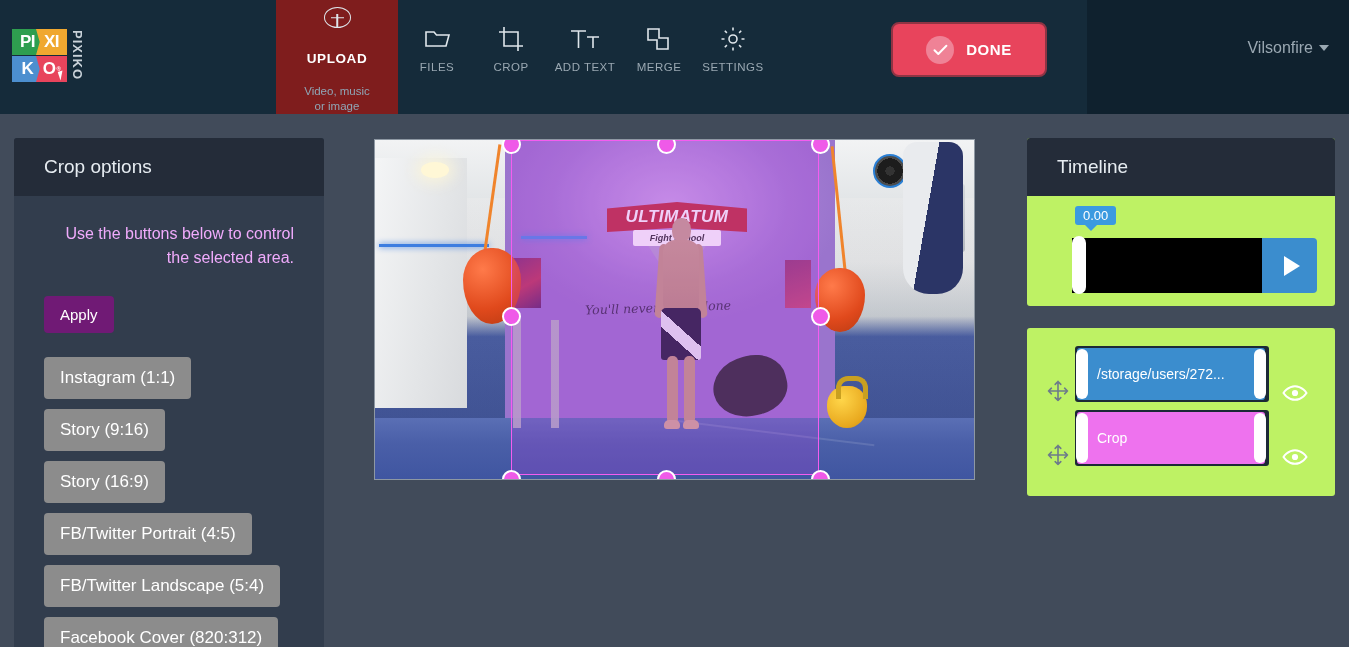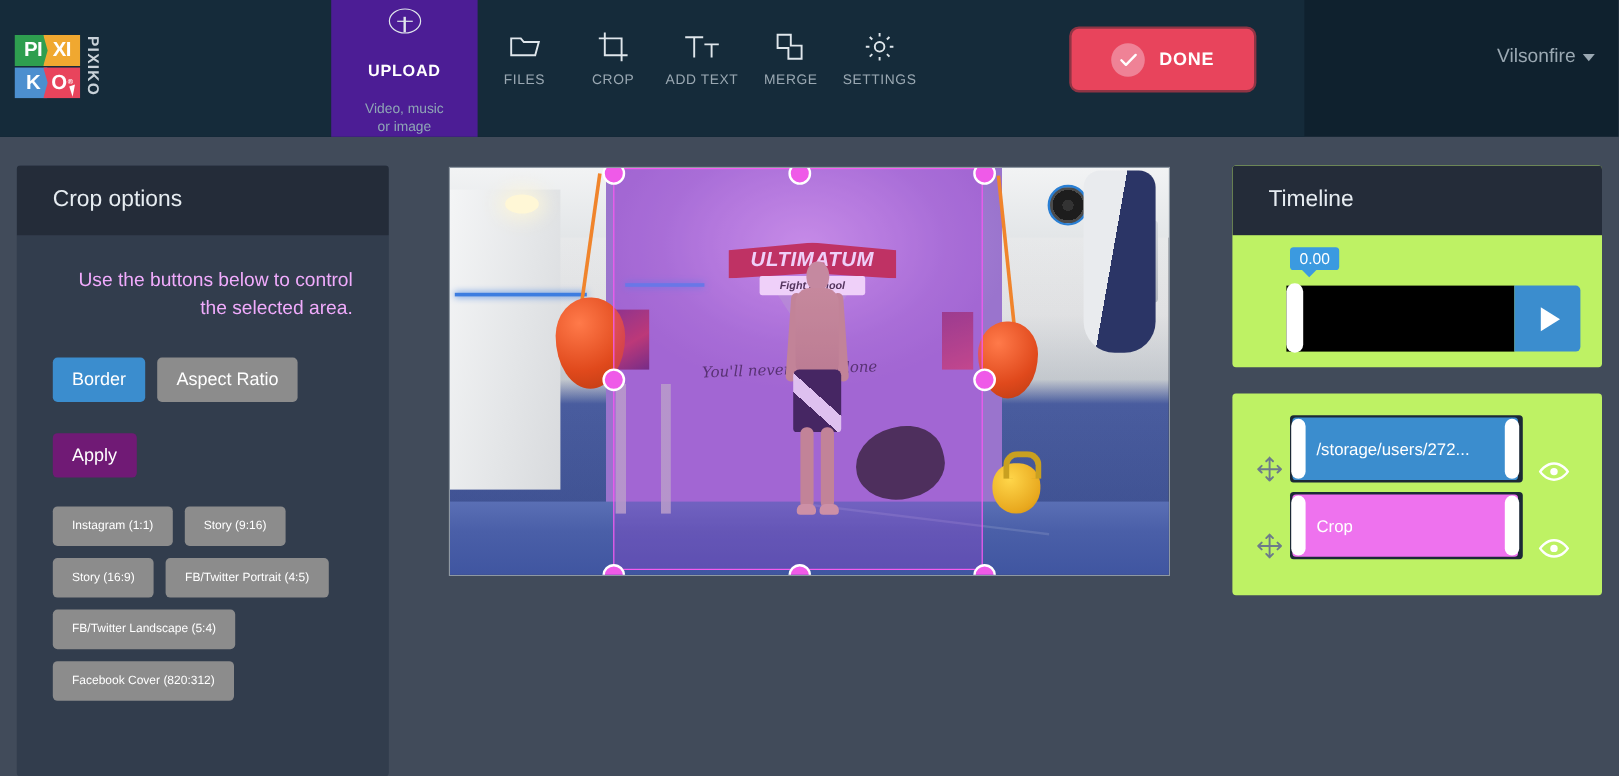--- a/index.html
+++ b/index.html
@@ -61,21 +61,21 @@
     font-size: 13px; font-weight: bold;
     letter-spacing: 1px;
     color: #c9d2d9;
     height: 52px;
     display: flex; align-items: center;
   }
 
   .upload-panel {
     position: absolute; left: 276px; top: 0;
     width: 122px; height: 114px;
-    background: #4c1d95;
+    background: #7f1d1d;
     display: flex; flex-direction: column;
     align-items: center; padding-top: 7px;
     cursor: pointer;
     gap: 14px;
   }
   .plus-circle {
     width: 27px; height: 27px; border-radius: 50%;
     border: 1.5px solid #dfe6eb;
     position: relative;
   }
@@ -160,21 +160,21 @@
     padding: 10px 16px; cursor: pointer;
     font-family: "Liberation Sans", sans-serif;
     white-space: nowrap;
   }
   .btn-blue  { background: #3b8dce; }
   .btn-gray  { background: #8c8c8c; }
   .btn-red   { background: #701a75; }
   .presets { margin-top: 24px; display: flex; flex-wrap: wrap; gap: 10px; }
   .preset {
     background: #8c8c8c; color: #fff; border: none;
-    border-radius: 4px; font-size: 10px;
+    border-radius: 4px; font-size: 17px;
     padding: 11px 16px; cursor: pointer;
     font-family: "Liberation Sans", sans-serif;
     white-space: nowrap;
   }
 
   
   .stage {
     position: absolute; left: 374px; top: 139px;
     width: 601px; height: 341px;
     border: 1px solid #8e98a3;
@@ -533,24 +533,20 @@
     </div>
   </div>
 
   <div class="left-panel">
     <div class="panel-head">
       <div class="panel-head-title">Crop options</div>
     </div>
     <div class="panel-body">
       <div class="hint">Use the buttons below to control the selected area.</div>
 
-      <div class="btn-row mt28">
-        <button class="btn btn-blue">Border</button>
-        <button class="btn btn-gray">Aspect Ratio</button>
-      </div>
 
       <div class="mt26">
         <button class="btn btn-red">Apply</button>
       </div>
 
       <div class="presets">
         <button class="preset">Instagram (1:1)</button>
         <button class="preset">Story (9:16)</button>
         <button class="preset">Story (16:9)</button>
         <button class="preset">FB/Twitter Portrait (4:5)</button>

